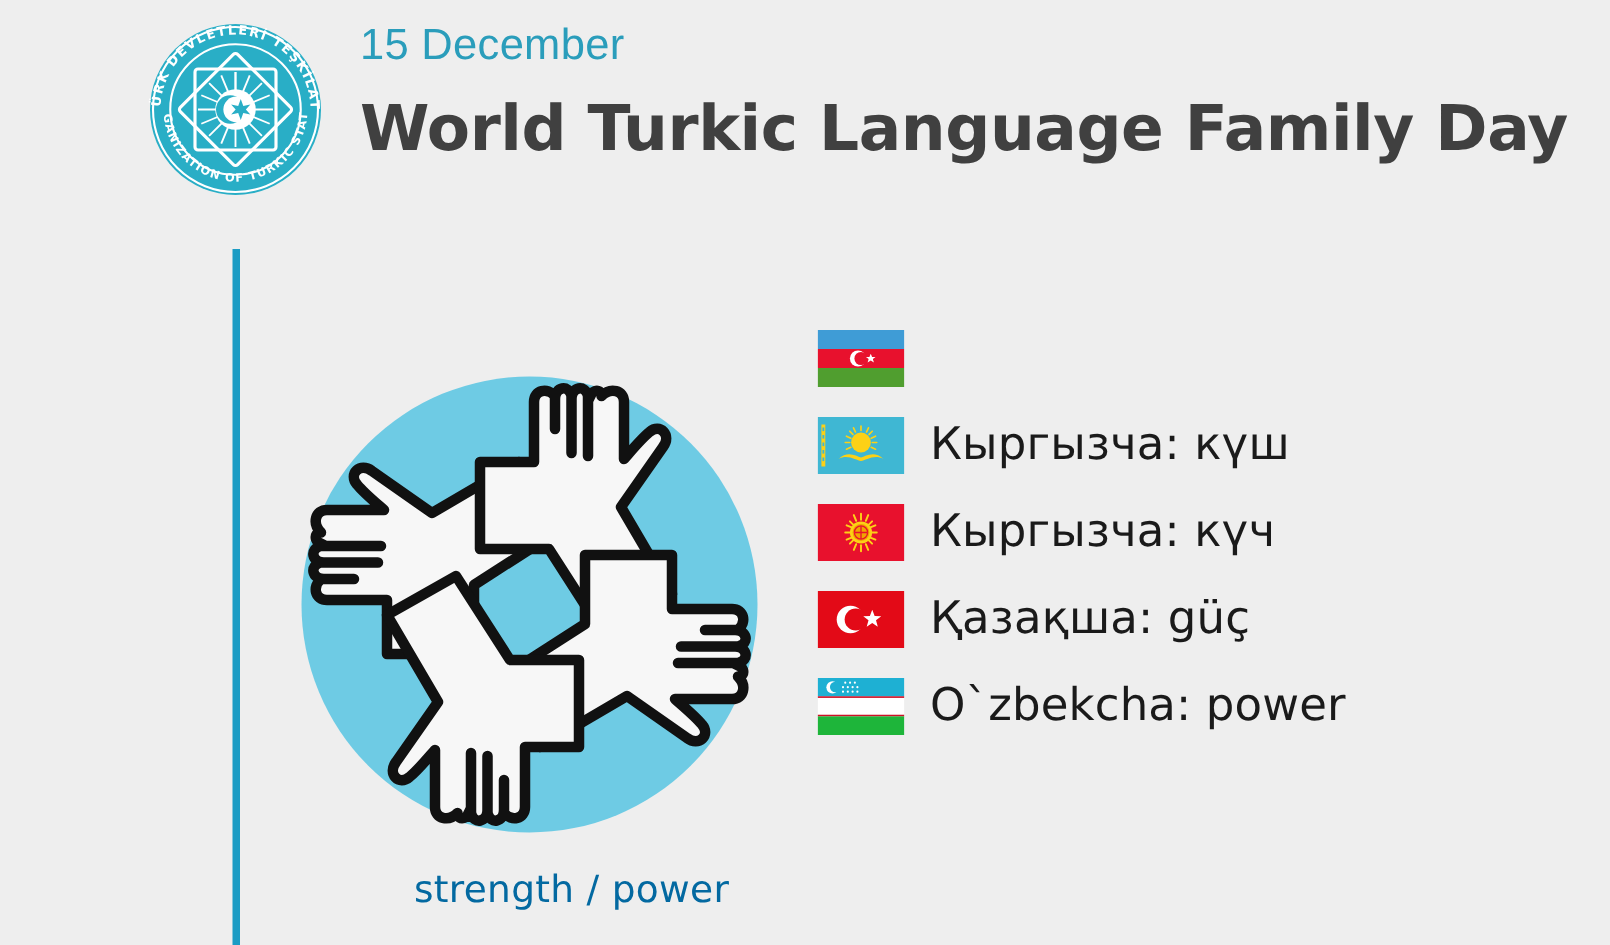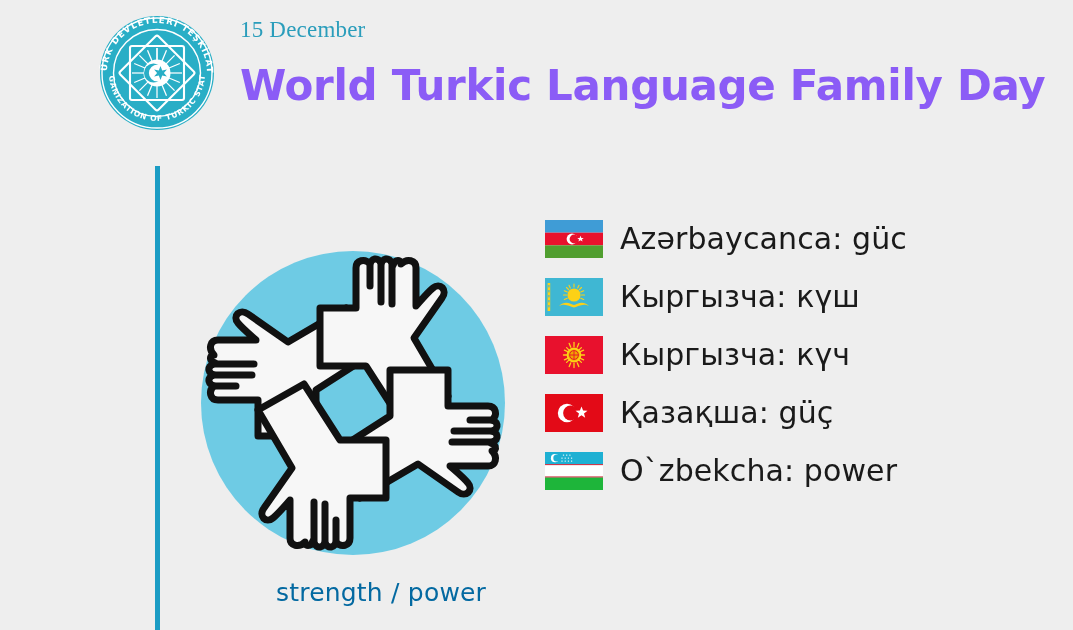--- a/index.html
+++ b/index.html
@@ -31,29 +31,29 @@
     height: 122px;
   }
   #header-text {
     position: absolute;
     left: 240px;
     top: 10px;
     width: 810px;
   }
   #event-date {
     color: #2a9dbb;
-    font-family: Liberation Serif, serif;
-    font-size: 23px;
+    font-family: Liberation Sans, sans-serif;
+    font-size: 29px;
     font-weight: 400;
     letter-spacing: 0.2px;
     line-height: 40px;
     white-space: nowrap;
   }
   #event-title {
-    color: #8b5cf6;
+    color: #404040;
     font-family: "DejaVu Sans", sans-serif;
     font-size: 42px;
     font-weight: bold;
     letter-spacing: -0.3px;
     line-height: 56px;
     margin-top: 8px;
     white-space: nowrap;
   }
 
   
@@ -304,21 +304,20 @@
       <span class="flag-icon">
         <svg width="58" height="38" viewBox="0 0 58 38">
           <rect x="0" y="0" width="58" height="12.67" fill="#3f9cd6"></rect>
           <rect x="0" y="12.67" width="58" height="12.67" fill="#e8112d"></rect>
           <rect x="0" y="25.34" width="58" height="12.66" fill="#509e2f"></rect>
           <circle cx="27" cy="19" r="5.4" fill="#ffffff"></circle>
           <circle cx="29" cy="19" r="4.4" fill="#e8112d"></circle>
           <path d="M 35.5,15.8 L 36.4,18 L 38.7,18 L 36.9,19.4 L 37.6,21.6 L 35.5,20.3 L 33.4,21.6 L 34.1,19.4 L 32.3,18 L 34.6,18 Z" fill="#ffffff"></path>
         </svg>
       </span>
-      <span class="language-label">Azərbaycanca: güc</span>
     </div>
 
     <div class="language-row">
       <span class="flag-icon">
         <svg width="58" height="38" viewBox="0 0 58 38">
           <rect x="0" y="0" width="58" height="38" fill="#3fb7d3"></rect>
           <circle cx="29" cy="17" r="6.6" fill="#fcd116"></circle>
           <g stroke="#fcd116" stroke-width="1.1" stroke-linecap="round">
             <line x1="29" y1="6" x2="29" y2="9"></line>
             <line x1="21.5" y1="9.5" x2="23.6" y2="11.6"></line>

